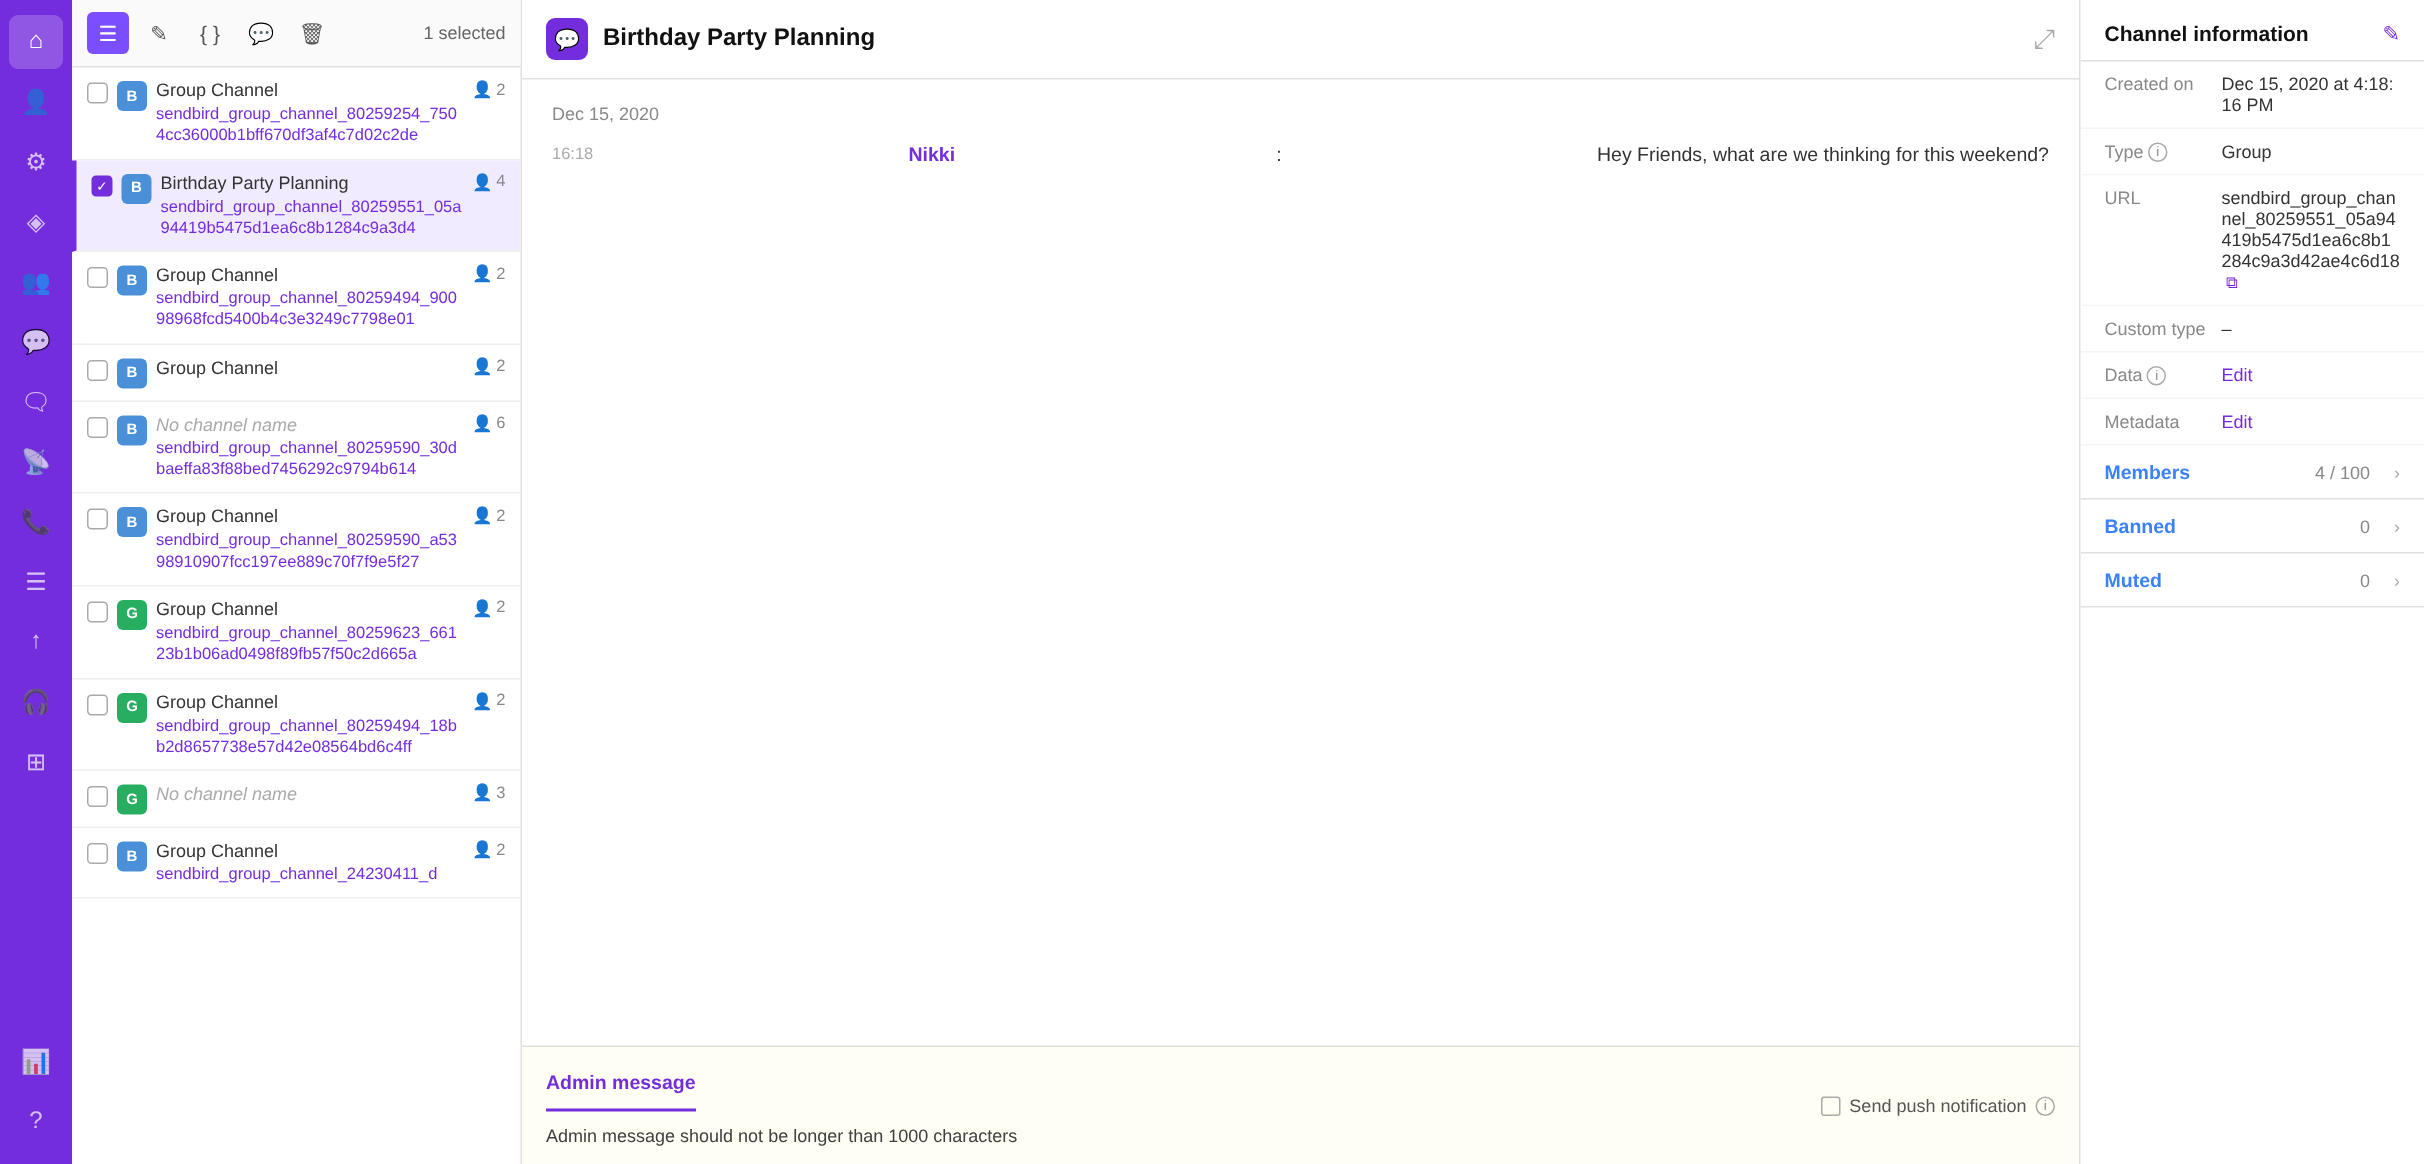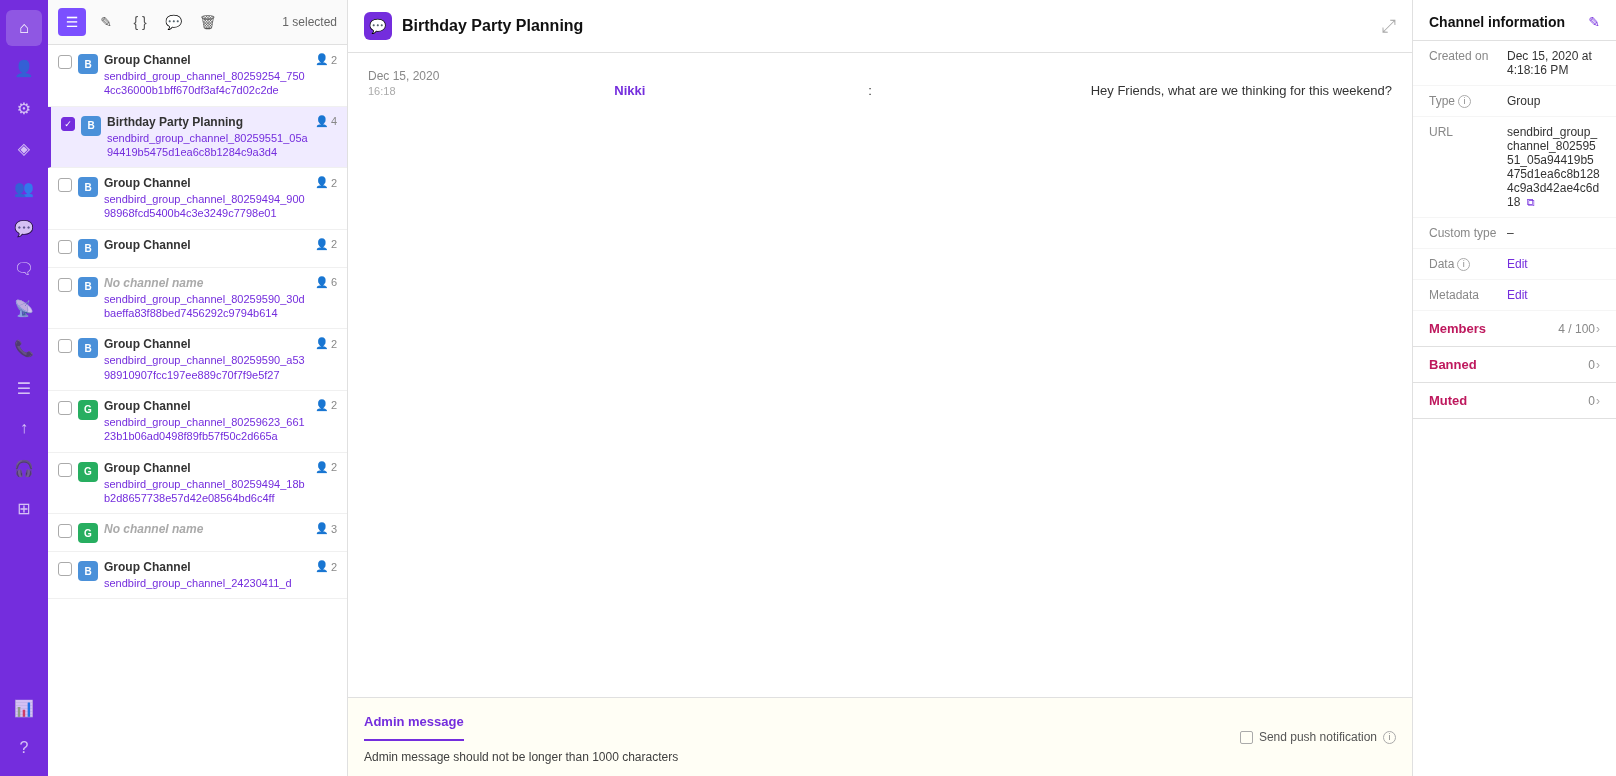--- a/index.html
+++ b/index.html
@@ -107,21 +107,21 @@
       font-weight: bold;
       color: #fff;
       margin-top: 1px;
     }
     .channel-icon.blue { background: #4a90d9; }
     .channel-icon.green { background: #27ae60; }
     .channel-info { flex: 1; min-width: 0; }
     .channel-name {
       font-size: 12px;
       color: #333;
-      font-weight: 700;
+      font-weight: 400;
       white-space: nowrap;
       overflow: hidden;
       text-overflow: ellipsis;
     }
     .channel-name.no-name { color: #aaa; font-style: italic; }
     .channel-url {
       font-size: 11px;
       color: #742ddd;
       word-break: break-all;
       line-height: 1.3;
@@ -171,20 +171,21 @@
       margin-left: auto;
     }
     .chat-area {
       flex: 1;
       padding: 16px 20px;
       overflow-y: auto;
     }
     .chat-date {
       font-size: 12px;
       color: #888;
+      margin-bottom: 12px;
     }
     .chat-message {
       display: flex;
       gap: 6px;
       margin-bottom: 8px;
       justify-content: space-between;
     }
     .chat-time {
       font-size: 11px;
       color: #aaa;
@@ -232,21 +233,21 @@
       border: 1.5px solid #aaa;
       border-radius: 2px;
     }
     .admin-message-placeholder {
       font-size: 12px;
       color: #404040;
     }
 
     
     .right-panel {
-      width: 204px;
+      width: 230px;
       border-left: 1px solid #e0e0e0;
       display: flex;
       flex-direction: column;
       flex-shrink: 0;
       overflow-y: auto;
     }
     .right-panel-header {
       padding: 14px 16px 10px;
       display: flex;
       align-items: center;
@@ -290,26 +291,26 @@
       display: flex;
       align-items: center;
       justify-content: space-between;
       padding: 10px 16px;
       border-bottom: 1px solid #e0e0e0;
       cursor: pointer;
     }
     .section-label {
       font-size: 13px;
       font-weight: 600;
-      color: #be185d;
+      color: #3b82f6;
     }
     .section-badge {
       display: flex;
       align-items: flex-start;
-      gap: 1px;
+      gap: 16px;
       font-size: 12px;
       color: #888;
     }
     .info-circle {
       width: 13px;
       height: 13px;
       border-radius: 50%;
       border: 1px solid #aaa;
       display: inline-flex;
       align-items: center;

